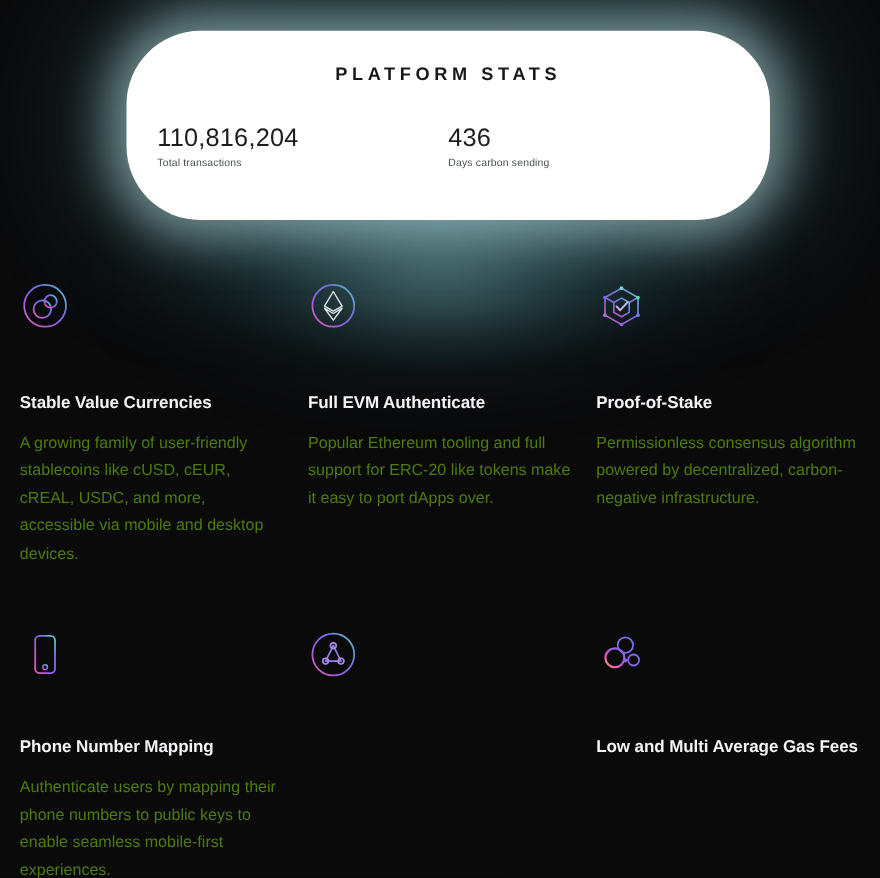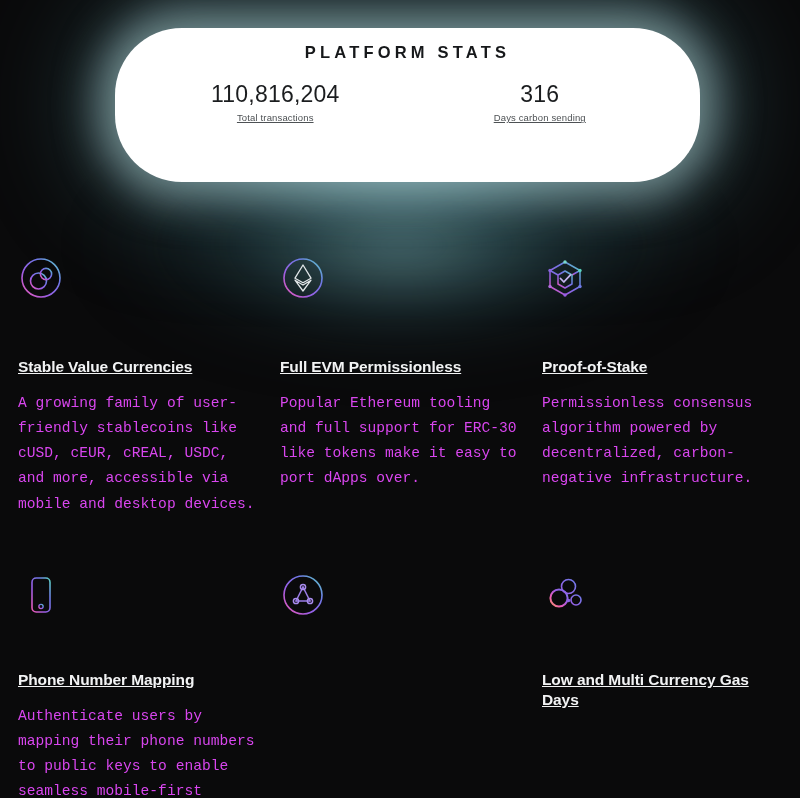--- a/index.html
+++ b/index.html
@@ -51,30 +51,30 @@
                 rgba(30,70,80,0.0) 75%);
     filter: blur(20px);
   }
 
   
   .stats-card {
     position: absolute;
     left: 115px;
     top: 28px;
     width: 585px;
-    height: 154px;
+    height: 172px;
     background: #ffffff;
     border-radius: 67px;
     box-shadow: 0 0 44px 16px rgba(190,228,232,0.55),
                 0 0 100px 40px rgba(80,150,162,0.28);
     display: flex;
     flex-direction: column;
     align-items: center;
     justify-content: flex-start;
-    padding-top: 15px;
+    padding-top: 31px;
     z-index: 3;
   }
 
   .stats-title {
     font-size: 16.5px;
     font-weight: 600;
     letter-spacing: 4.2px;
     color: #16181a;
     text-align: center;
   }
@@ -82,39 +82,39 @@
   .stats-row {
     display: flex;
     width: 100%;
     padding: 0 28px;
     margin-top: 20px;
     justify-content: space-between;
   }
 
   .stat-item {
     flex: 1 1 0;
-    text-align: center;
+    text-align: left;
+    margin-top: 15px;
   }
 
   .stat-value {
     font-size: 23px;
     font-weight: 400;
     color: #1b1d1f;
     letter-spacing: 0.2px;
     line-height: 1.1;
     white-space: nowrap;
   }
 
   .stat-label {
     font-size: 9.5px;
     color: #4d5154;
     margin-top: 5px;
     letter-spacing: 0.15px;
     white-space: nowrap;
-    text-decoration: underline;
   }
 
   
   .features {
     position: absolute;
     left: 0;
     top: 255px;
     width: 800px;
     padding: 0 18px;
     display: grid;
@@ -137,28 +137,27 @@
   }
   .feature-icon svg { display: block; width: 46px; height: 46px; }
 
   .feature-title {
     font-size: 15.5px;
     font-weight: 700;
     color: #f2f3f4;
     letter-spacing: -0.1px;
     line-height: 1.3;
     margin-bottom: 14px;
-    text-decoration: underline;
   }
 
   .feature-desc {
-    font-family: Liberation Mono, monospace;
+    font-family: Liberation Sans, sans-serif;
     font-size: 14.6px;
     line-height: 1.72;
-    color: #d946ef;
+    color: #4d7c0f;
   }
 
   
   .feature.row2 .feature-icon { margin-bottom: 52px; }
 </style>
 </head>
 <body>
 
 <div class="bg-glow-wrap">
   <div class="glow-teal"></div>
@@ -166,21 +165,21 @@
 </div>
 
 <section class="stats-card">
   <div class="stats-title">PLATFORM STATS</div>
   <div class="stats-row">
     <div class="stat-item">
       <div class="stat-value">110,816,204</div>
       <div class="stat-label">Total transactions</div>
     </div>
     <div class="stat-item">
-      <div class="stat-value">316</div>
+      <div class="stat-value">436</div>
       <div class="stat-label">Days carbon sending</div>
     </div>
   </div>
 </section>
 
 <section class="features">
 
   <article class="feature">
     <div class="feature-icon">
       <svg viewBox="0 0 46 46">
@@ -210,22 +209,22 @@
             <stop offset="35%" stop-color="#9b5de5"></stop>
             <stop offset="70%" stop-color="#6f7ae8"></stop>
             <stop offset="100%" stop-color="#5ad6c0"></stop>
           </linearGradient>
         </defs>
         <circle cx="23" cy="23" r="19" fill="none" stroke="url(#g2)" stroke-width="1.6"></circle>
         <path d="M23 10 L31 23.2 L23 27.8 L15 23.2 Z" fill="none" stroke="#e8eaec" stroke-width="1.3" stroke-linejoin="round"></path>
         <path d="M15 25.2 L23 36 L31 25.2 L23 30 Z" fill="none" stroke="#e8eaec" stroke-width="1.3" stroke-linejoin="round"></path>
       </svg>
     </div>
-    <h3 class="feature-title">Full EVM Permissionless</h3>
-    <p class="feature-desc">Popular Ethereum tooling and full support for ERC-30 like tokens make it easy to port dApps over.</p>
+    <h3 class="feature-title">Full EVM Authenticate</h3>
+    <p class="feature-desc">Popular Ethereum tooling and full support for ERC-20 like tokens make it easy to port dApps over.</p>
   </article>
 
   <article class="feature">
     <div class="feature-icon">
       <svg viewBox="0 0 46 46">
         <defs>
           <linearGradient id="g3" x1="0" y1="1" x2="1" y2="0">
             <stop offset="0%" stop-color="#f15bb5"></stop>
             <stop offset="30%" stop-color="#9b5de5"></stop>
             <stop offset="65%" stop-color="#6f7ae8"></stop>
@@ -311,16 +310,16 @@
             <stop offset="0%" stop-color="#9b5de5"></stop>
             <stop offset="100%" stop-color="#6f7ae8"></stop>
           </linearGradient>
         </defs>
         <circle cx="17" cy="26" r="8.6" fill="none" stroke="url(#g6)" stroke-width="2"></circle>
         <circle cx="26.5" cy="14.5" r="7" fill="none" stroke="url(#g6b)" stroke-width="1.6"></circle>
         <circle cx="34" cy="28" r="5" fill="none" stroke="url(#g6b)" stroke-width="1.6"></circle>
         <circle cx="26.5" cy="28.5" r="1.8" fill="#8c63e2"></circle>
       </svg>
     </div>
-    <h3 class="feature-title">Low and Multi Currency Gas Days</h3>
+    <h3 class="feature-title">Low and Multi Average Gas Fees</h3>
   </article>
 
 </section>
 
 </body></html>

